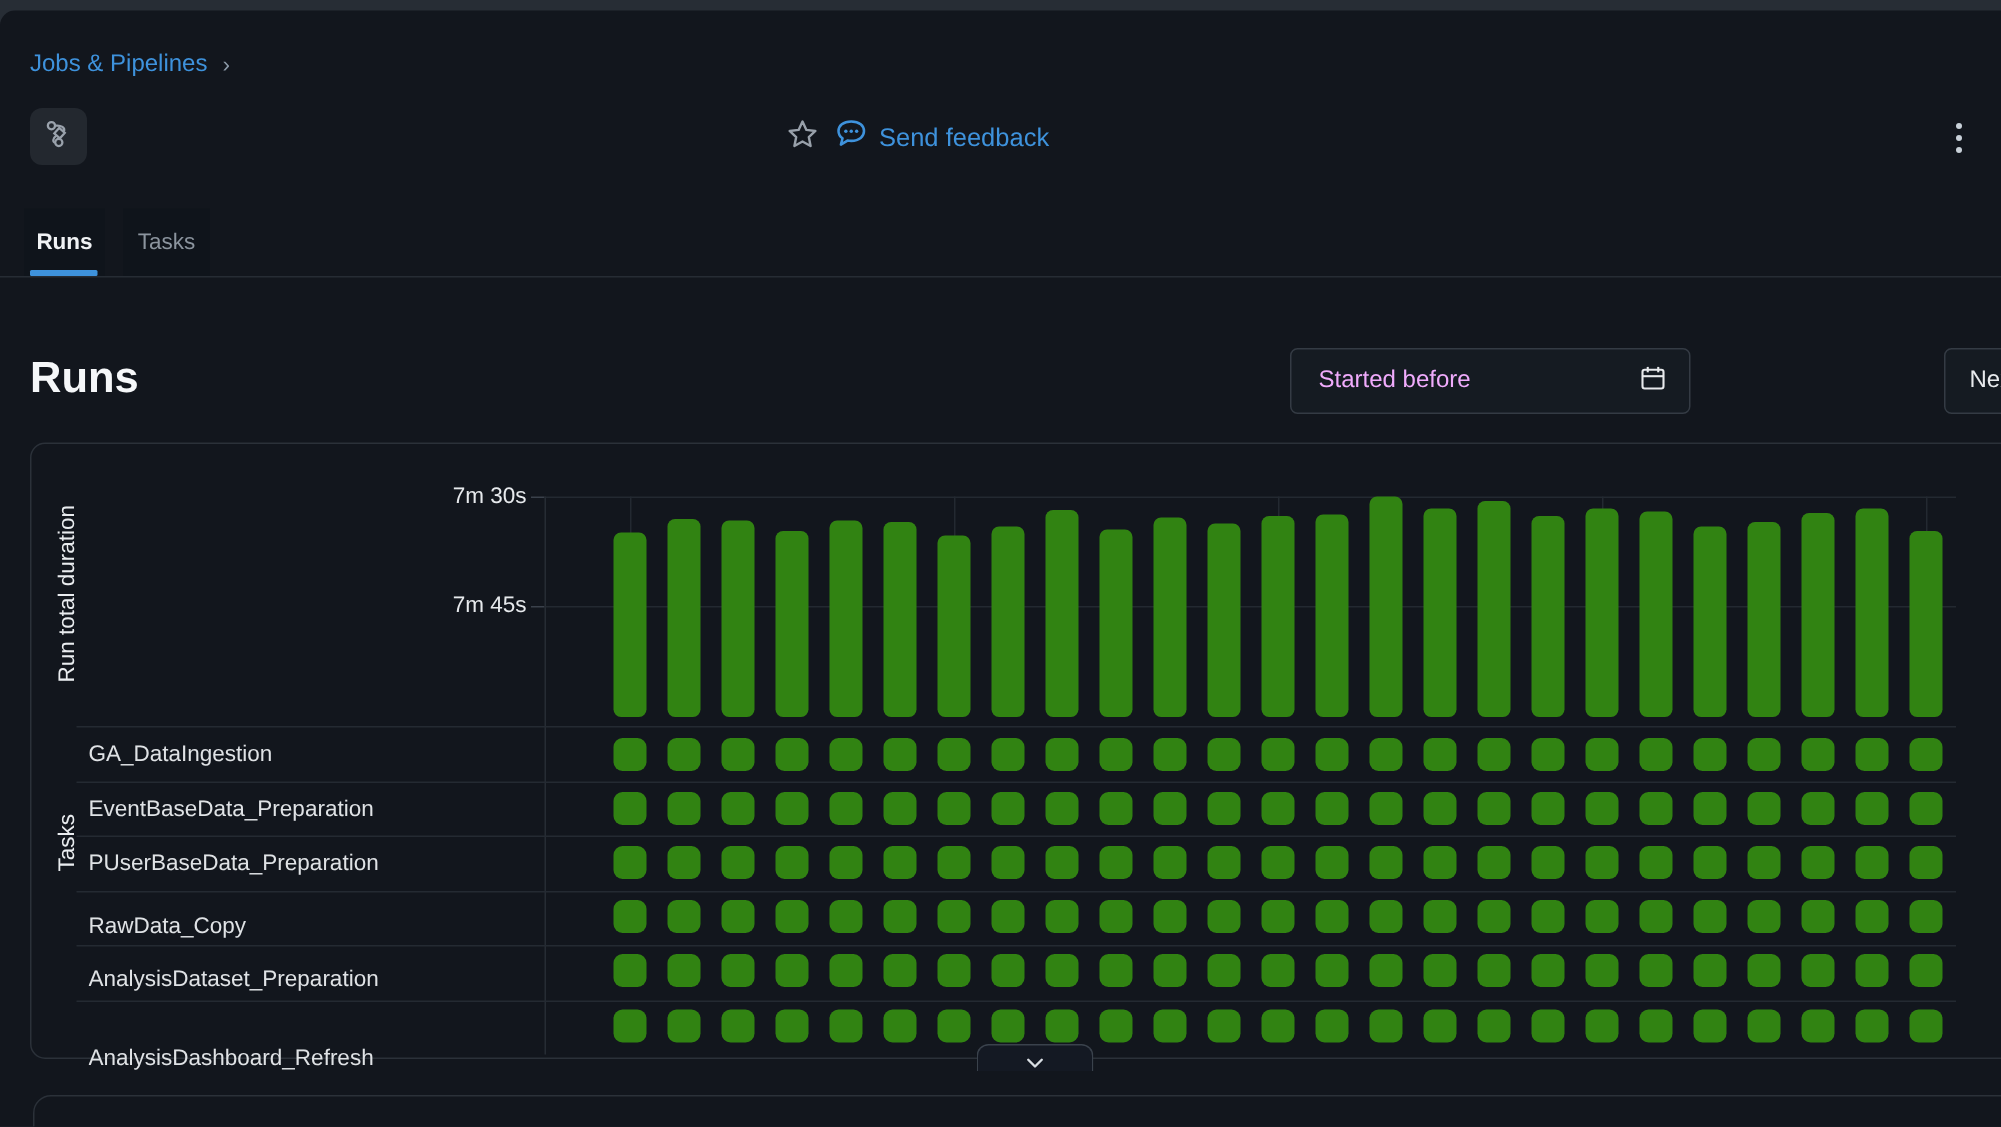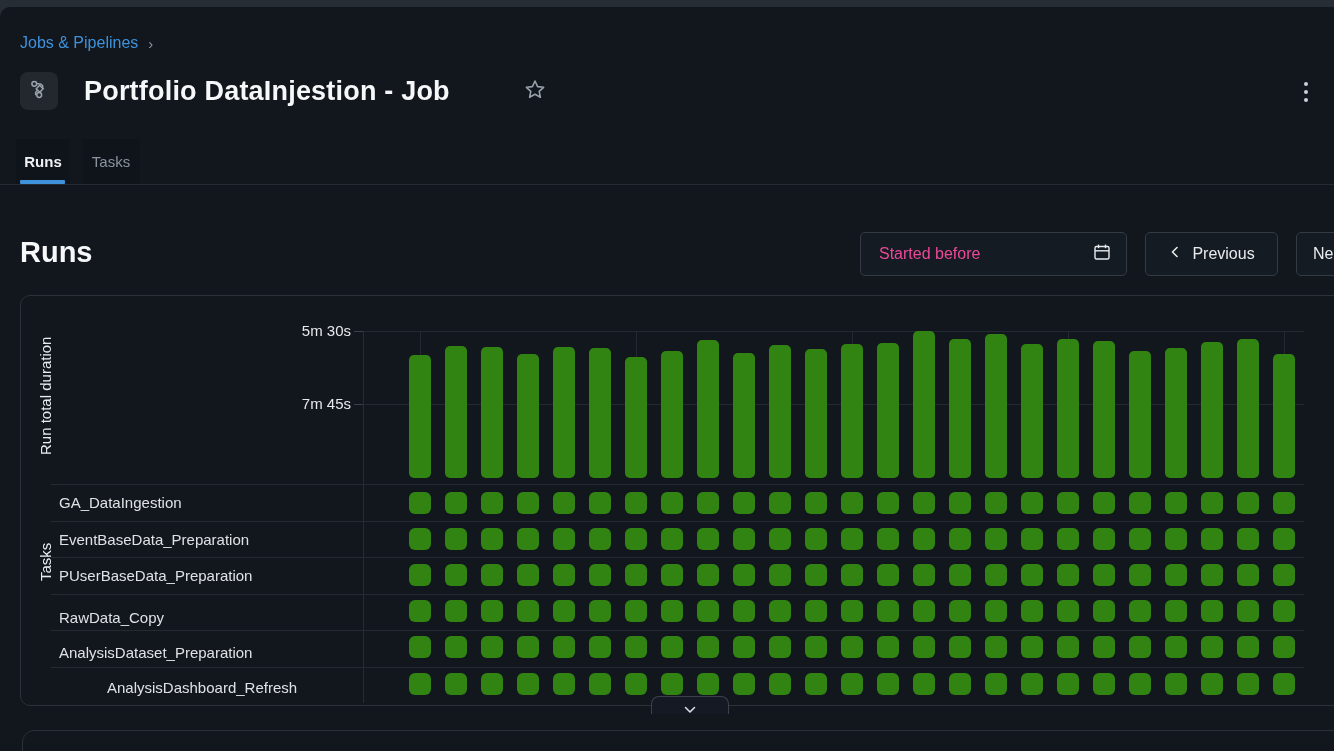--- a/index.html
+++ b/index.html
@@ -37,21 +37,21 @@
   .tab-label-active{color:#F0F2F4;font-size:15px;font-weight:700;}
   .tab-label{color:#8B949E;font-size:15px;}
   .tab-underline{top:173px;left:20px;width:45px;height:4px;background:#3E92DC;border-radius:1px;}
   .tabs-divider{top:177px;left:0;width:1334px;height:1px;background:#262C34;}
 
   
   .runs-heading{top:229px;left:20px;font-size:29px;font-weight:700;color:#F5F7F9;}
   .ctrl{box-sizing:border-box;border:1px solid #343B44;border-radius:5px;background:#151B22;}
   .date-filter{top:225px;left:860px;width:267px;height:44px;display:flex;align-items:center;
     padding:0 14px 0 18px;cursor:pointer;}
-  .date-filter .ph{color:#ec4899;font-size:16px;flex:1;}
+  .date-filter .ph{color:#f0abfc;font-size:16px;flex:1;}
   .btn{display:flex;align-items:center;justify-content:center;gap:10px;color:#E8EAED;font-size:16px;cursor:pointer;}
   .btn-prev{top:225px;left:1145px;width:133px;height:44px;}
   .btn-next{top:225px;left:1296px;width:130px;height:44px;justify-content:flex-start;padding-left:16px;}
 
   
   .panel{top:288px;left:20px;width:1324px;height:409px;border:1px solid #2B3139;border-radius:10px;
     background:#12161D;--green:#318312;}
   .rot-label{writing-mode:vertical-rl;transform:rotate(180deg);color:#E9ECEF;font-size:15px;
     display:flex;align-items:center;justify-content:center;}
   .y-axis-label{left:14px;top:15px;height:170px;width:20px;}
@@ -87,27 +87,37 @@
     <span>
       <svg width="22" height="22" viewBox="0 0 22 22" fill="none" stroke="#9AA2AC" stroke-width="1.5">
         <circle cx="6.3" cy="5.8" r="2.4"></circle>
         <path d="M8.8 5.8 C13 5.3 15.6 7.2 14.6 9.6"></path>
         <path d="M11.5 7.3 L15.2 10.6 L11.9 14.2 L8.2 10.9 Z"></path>
         <path d="M9.6 12.4 C6.8 14.2 7.2 16.9 8.6 17"></path>
         <circle cx="11.2" cy="17" r="2.4"></circle>
       </svg>
     </span>
   </div>
-  <div class="abs page-title">Portfolio DataInjestion - Job</div>
   <div class="abs star-btn">
     <span>
       <svg width="24" height="24" viewBox="0 0 24 24" fill="none" stroke="#98A0AA" stroke-width="1.6" stroke-linejoin="round">
         <path d="M12 3 L14.6 8.6 20.6 9.3 16.2 13.4 17.4 19.3 12 16.3 6.6 19.3 7.8 13.4 3.4 9.3 9.4 8.6 Z"></path>
       </svg>
     </span>
+  </div>
+  <div class="abs feedback-link">
+    <span>
+      <svg width="23" height="21" viewBox="0 0 23 21" fill="none">
+        <path d="M11.5 2 C6 2 3 4.9 3 8.4 C3 10.4 4 12.1 5.7 13.2 L4.6 17.4 L9 14.7 C9.8 14.85 10.6 14.9 11.5 14.9 C17 14.9 20 12 20 8.4 C20 4.9 17 2 11.5 2 Z" stroke="#3E92DC" stroke-width="1.7" stroke-linejoin="round"></path>
+        <circle cx="7.9" cy="8.5" r="1.15" fill="#3E92DC"></circle>
+        <circle cx="11.5" cy="8.5" r="1.15" fill="#3E92DC"></circle>
+        <circle cx="15.1" cy="8.5" r="1.15" fill="#3E92DC"></circle>
+      </svg>
+    </span>
+    <span>Send feedback</span>
   </div>
   <div class="abs kebab">
     <i></i>
       <i></i>
       <i></i>
   </div>
 
   <div class="abs tab-band tab-runs">
     <span class="tab-label-active">Runs</span>
   </div>
@@ -122,37 +132,29 @@
     <span class="ph">Started before</span>
     <span>
       <svg width="20" height="20" viewBox="0 0 20 20" fill="none" stroke="#E8EAED" stroke-width="1.4">
         <rect x="3" y="4.5" width="14" height="12.5" rx="1.5"></rect>
         <line x1="3" y1="8.8" x2="17" y2="8.8"></line>
         <line x1="6.5" y1="2.6" x2="6.5" y2="6.2"></line>
         <line x1="13.5" y1="2.6" x2="13.5" y2="6.2"></line>
       </svg>
     </span>
   </div>
-  <div class="abs ctrl btn btn-prev">
-    <span>
-      <svg width="14" height="14" viewBox="0 0 14 14" fill="none" stroke="#E8EAED" stroke-width="1.6" stroke-linecap="round" stroke-linejoin="round">
-        <polyline points="9,2.5 4.5,7 9,11.5"></polyline>
-      </svg>
-    </span>
-    <span>Previous</span>
-  </div>
   <div class="abs ctrl btn btn-next">
     <span>Next</span>
   </div>
 
   <div class="abs panel" style="--green: #318312;">
     <div class="abs rot-label y-axis-label">Run total duration</div>
     <div class="abs rot-label tasks-axis-label">Tasks</div>
 
-    <div class="abs tick-label" style="left:250px;top:25px;">5m 30s</div>
+    <div class="abs tick-label" style="left:250px;top:25px;">7m 30s</div>
     <div class="abs tick-label" style="left:250px;top:98px;">7m 45s</div>
     <div class="abs tickmark" style="top:35px;"></div>
     <div class="abs tickmark" style="top:108px;"></div>
 
     <div class="abs hgrid" style="top:35px;"></div>
     <div class="abs hgrid" style="top:108px;"></div>
     <div class="abs vgrid" style="left:399px;"></div>
     <div class="abs vgrid" style="left:615px;"></div>
     <div class="abs vgrid" style="left:831px;"></div>
     <div class="abs vgrid" style="left:1047px;"></div>
@@ -316,21 +318,21 @@
         <div class="cell" style="left: 964px; top: 340.3px;"></div>
         <div class="cell" style="left: 1000px; top: 340.3px;"></div>
         <div class="cell" style="left: 1036px; top: 340.3px;"></div>
         <div class="cell" style="left: 1072px; top: 340.3px;"></div>
         <div class="cell" style="left: 1108px; top: 340.3px;"></div>
         <div class="cell" style="left: 1144px; top: 340.3px;"></div>
         <div class="cell" style="left: 1180px; top: 340.3px;"></div>
         <div class="cell" style="left: 1216px; top: 340.3px;"></div>
         <div class="cell" style="left: 1252px; top: 340.3px;"></div>
         <div class="abs row-sep" style="top: 371px;"></div>
-        <div class="abs task-label" style="top: 373px; margin-left: 48px;">AnalysisDashboard_Refresh</div>
+        <div class="abs task-label" style="top: 391px;">AnalysisDashboard_Refresh</div>
         <div class="cell" style="left: 388px; top: 376.5px;"></div>
         <div class="cell" style="left: 424px; top: 376.5px;"></div>
         <div class="cell" style="left: 460px; top: 376.5px;"></div>
         <div class="cell" style="left: 496px; top: 376.5px;"></div>
         <div class="cell" style="left: 532px; top: 376.5px;"></div>
         <div class="cell" style="left: 568px; top: 376.5px;"></div>
         <div class="cell" style="left: 604px; top: 376.5px;"></div>
         <div class="cell" style="left: 640px; top: 376.5px;"></div>
         <div class="cell" style="left: 676px; top: 376.5px;"></div>
         <div class="cell" style="left: 712px; top: 376.5px;"></div>

